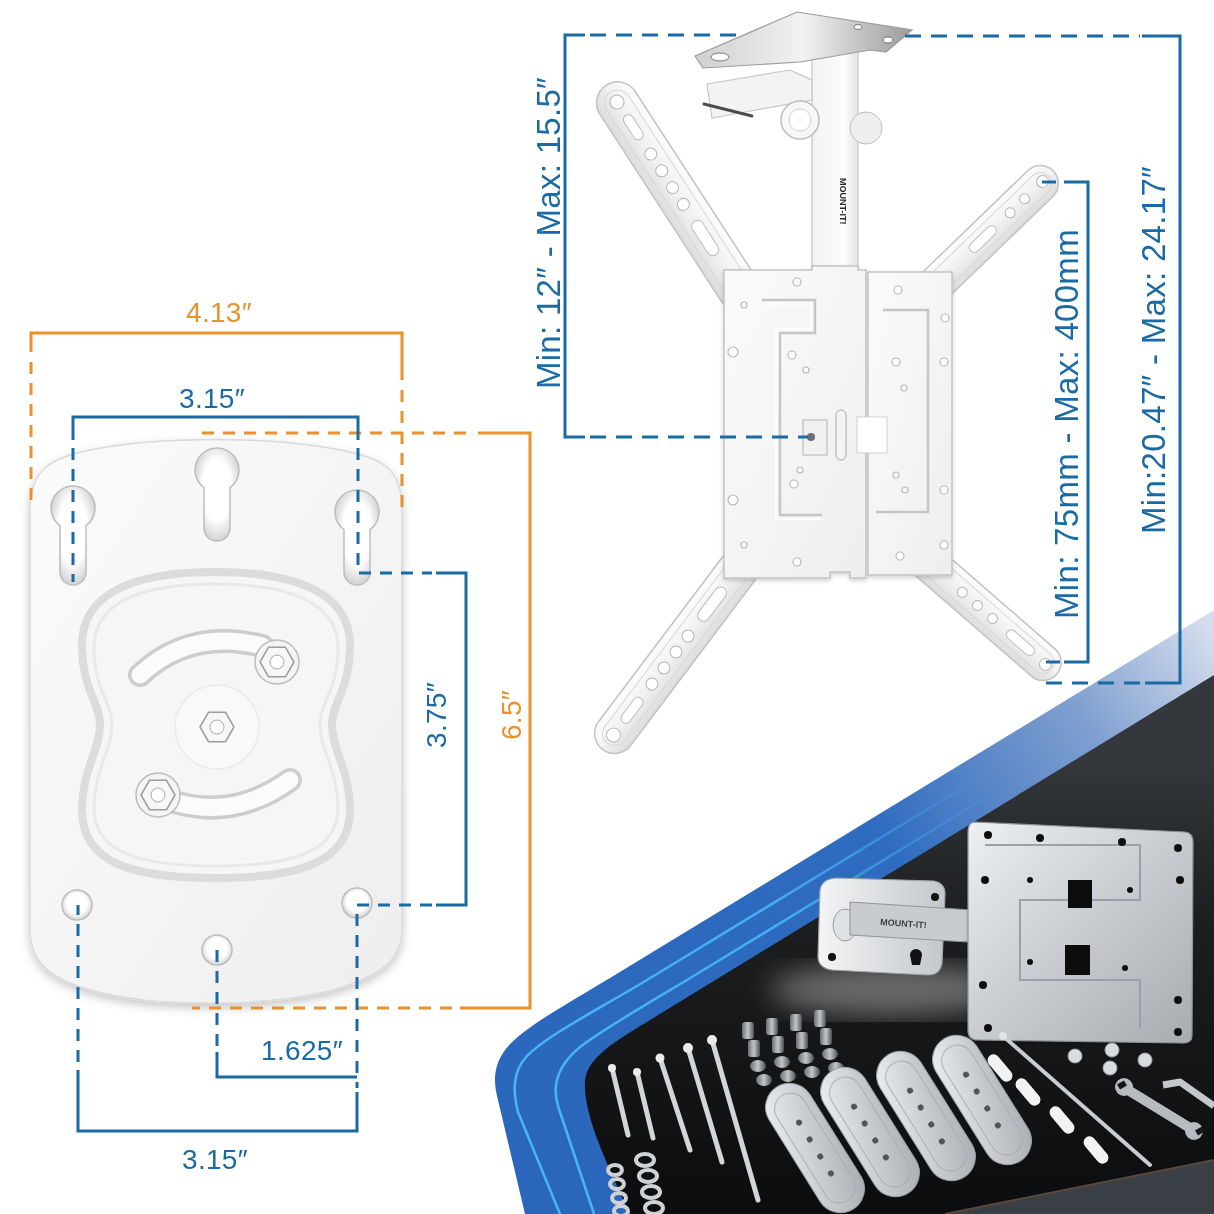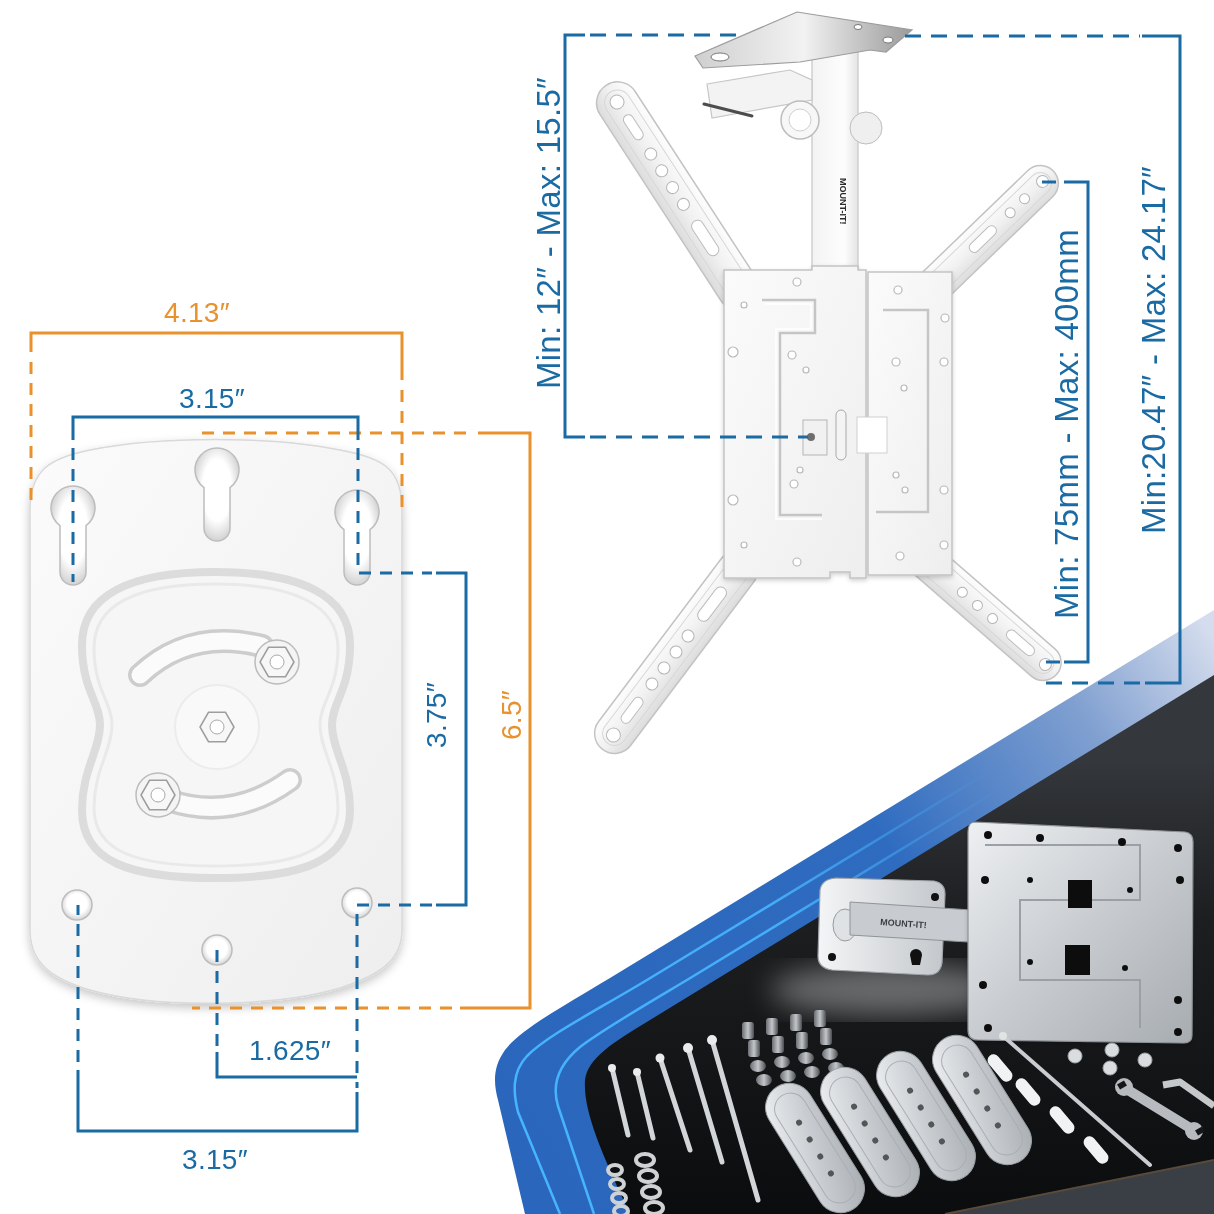--- a/index.html
+++ b/index.html
@@ -386,24 +386,24 @@
     <path d="M590,437 H808" stroke-dasharray="16 10"></path>
     <path d="M905,36 H1140" stroke-dasharray="16 10"></path>
     <path d="M1142,36 H1180 V683 H1145"></path>
     <path d="M1140,683 H1040" stroke-dasharray="16 10"></path>
     <path d="M1042,182 H1062" stroke-dasharray="14 8"></path>
     <path d="M1064,182 H1088 V662 H1064"></path>
     <path d="M1060,662 H1040" stroke-dasharray="14 8"></path>
   </g>
 </svg>
 
-<span class="lbl orange sm" style="left:197px;top:313px;">4.13″</span>
+<span class="lbl orange sm" style="left:219px;top:313px;">4.13″</span>
 <span class="lbl blue sm" style="left:212px;top:399px;">3.15″</span>
 <span class="lbl blue sm rot" style="left:437px;top:715px;">3.75″</span>
 <span class="lbl orange sm rot" style="left:512px;top:715px;">6.5″</span>
-<span class="lbl blue sm" style="left:290px;top:1051px;">1.625″</span>
+<span class="lbl blue sm" style="left:302px;top:1051px;">1.625″</span>
 <span class="lbl blue sm" style="left:215px;top:1160px;">3.15″</span>
 
 <span class="lbl blue lg rot" style="left:548px;top:233px;">Min: 12″ - Max: 15.5″</span>
 <span class="lbl blue lg rot" style="left:1066px;top:424px;">Min: 75mm - Max: 400mm</span>
 <span class="lbl blue lg rot" style="left:1153px;top:350px;">Min:20.47″ - Max: 24.17″</span>
 
 </div>
 
 </body></html>

